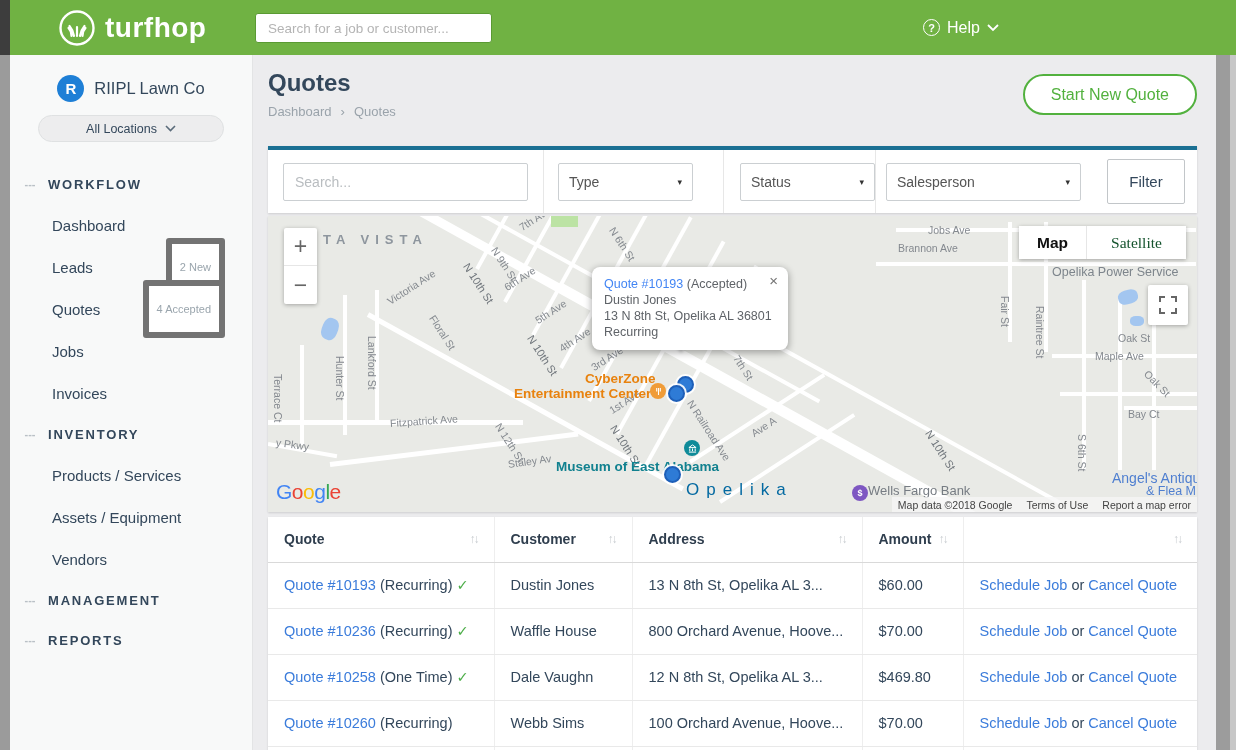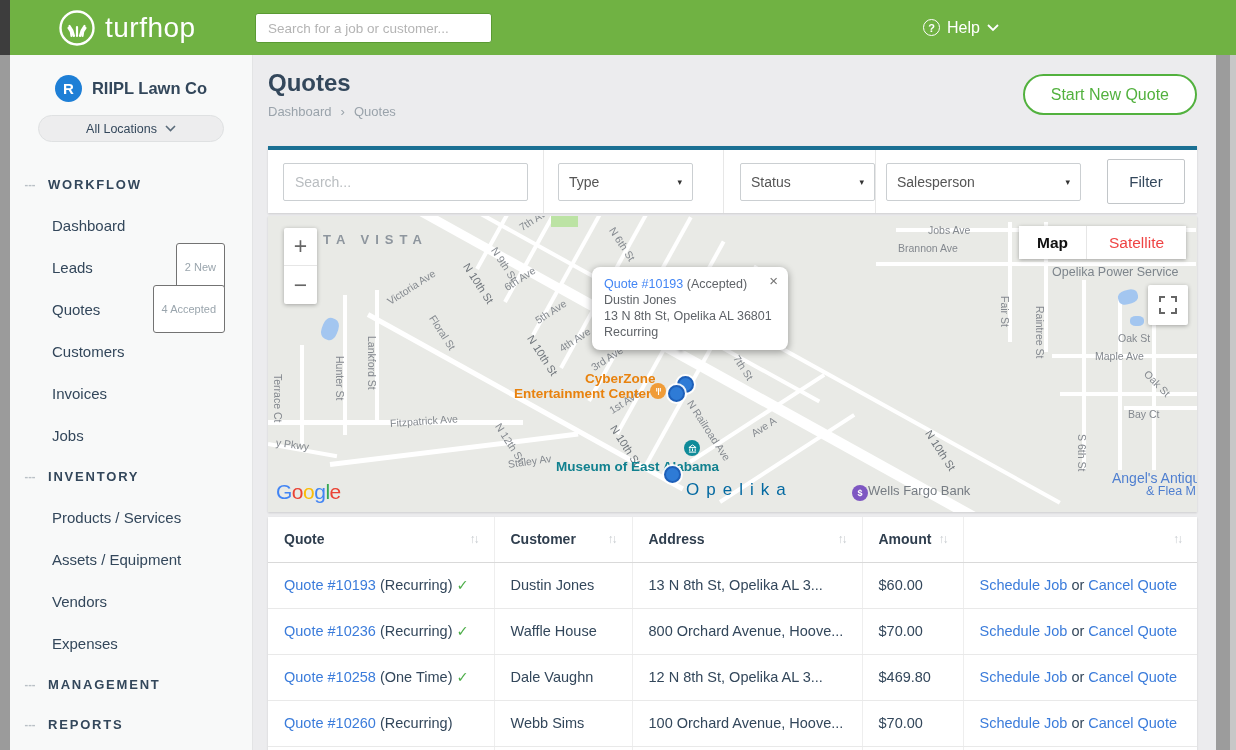--- a/index.html
+++ b/index.html
@@ -9,40 +9,40 @@
 
   
   .edge-l-top { position:absolute; left:0; top:0; width:10px; height:55px; background:#3d3d3d; z-index:60; }
   .edge-l { position:absolute; left:0; top:55px; width:10px; height:695px; background:#9b9b9b; z-index:60; }
   .edge-r { position:absolute; left:1216px; top:55px; width:14px; height:695px; background:#9c9c9c; z-index:60; }
   .edge-r2 { position:absolute; left:1230px; top:55px; width:6px; height:695px; background:#c7c7c7; z-index:60; }
 
   
   .topbar { position:absolute; left:0; top:0; width:1236px; height:55px; background:#70B243; z-index:50; }
   .logo { position:absolute; left:58px; top:0; height:55px; display:flex; align-items:center; gap:9px; cursor:pointer; }
-  .logo-text { color:#fff; font-size:28px; font-weight:400; letter-spacing:.5px; }
+  .logo-text { color:#fff; font-size:28px; font-weight:700; letter-spacing:.5px; }
   .global-search { position:absolute; left:255px; top:13px; width:237px; height:30px; border:1px solid #5a9a33; border-radius:3px; padding:0 12px; font-size:13.5px; color:#555; outline:none; font-family:inherit; }
   .global-search::placeholder { color:#b4b4b4; }
   .help-menu { position:absolute; left:923px; top:0; height:55px; display:flex; align-items:center; gap:7px; color:#fff; font-size:16px; cursor:pointer; }
   .help-q { display:inline-flex; align-items:center; justify-content:center; width:17px; height:17px; border:1.5px solid #fff; border-radius:50%; font-size:11px; font-weight:700; }
   .user-menu { position:absolute; left:1038px; top:0; height:55px; display:flex; align-items:center; gap:12px; color:#fff; font-size:16px; cursor:pointer; }
   .avatar { width:38px; height:38px; border-radius:50%; overflow:hidden; background:#9aa0a3; flex:0 0 38px; }
   .user-name { font-weight:700; }
 
   
   .sidebar { position:absolute; left:10px; top:55px; width:243px; height:695px; background:#f8f9f9; border-right:1px solid #e3e4e5; z-index:10; }
   .company-row { margin-top:20px; display:flex; align-items:center; justify-content:center; gap:10px; }
   .company-logo { width:27px; height:27px; border-radius:50%; background:#1E7FD6; color:#fff; display:flex; align-items:center; justify-content:center; font-size:15px; font-weight:700; }
-  .company-name { color:#33475B; font-size:16.5px; font-weight:700; }
+  .company-name { color:#33475B; font-size:16.5px; font-weight:400; }
   .loc-pill { margin:13px auto 0; width:186px; height:27px; background:#ededee; border:1px solid #dfe1e2; border-radius:14px; display:flex; align-items:center; justify-content:center; gap:8px; color:#33475B; font-size:12.5px; cursor:pointer; }
   .side-nav { margin-top:22px; }
   .nav-sec { height:40px; display:flex; align-items:center; position:relative; padding-left:38px; color:#33475B; font-size:13px; font-weight:700; letter-spacing:1.8px; cursor:pointer; }
   .dashes { position:absolute; left:6px; width:28px; text-align:center; color:#b9c0c6; font-size:11px; letter-spacing:0; }
   .nav-item { height:42px; display:flex; align-items:center; justify-content:space-between; padding:0 27px 0 42px; color:#33475B; font-size:15px; cursor:pointer; }
-  .badge { border:1px solid #737373; background:#fff; color:#9aa5ad; font-size:11px; padding:17px 8px; border-radius:3px; white-space:nowrap; }
+  .badge { border:6px solid #737373; background:#fff; color:#9aa5ad; font-size:11px; padding:17px 8px; border-radius:3px; white-space:nowrap; }
 
   
   .main { position:absolute; left:253px; top:55px; width:963px; height:695px; background:#ececee; overflow:hidden; }
   .page-title { position:absolute; left:15px; top:14px; font-size:24px; font-weight:700; color:#33475B; }
   .breadcrumb { position:absolute; left:15px; top:49px; font-size:13px; color:#9aa3ab; display:flex; gap:9px; align-items:center; }
   .breadcrumb a { color:#9aa3ab; }
   .start-btn { position:absolute; right:19px; top:19px; height:41px; padding:0 26px; background:#fff; border:2px solid #52B13E; border-radius:21px; color:#52B13E; font-size:16px; font-family:inherit; cursor:pointer; }
 
   .card { position:absolute; left:15px; width:929px; background:#fff; box-shadow:0 1px 2px rgba(0,0,0,.13); }
 
@@ -60,21 +60,21 @@
   .map-road { position:absolute; background:#fff; transform-origin:0 50%; z-index:1; }
   .water { position:absolute; background:#A3C6F0; border-radius:40%; z-index:1; }
   .park { position:absolute; background:#BCE3A4; z-index:1; }
   .mlabel { position:absolute; color:#84898F; font-size:10.5px; white-space:nowrap; z-index:2; pointer-events:none; transform-origin:0 50%; }
   .zoom-ctl { position:absolute; left:16px; top:12px; width:33px; background:#fff; box-shadow:0 1px 4px rgba(0,0,0,.3); border-radius:2px; z-index:45; }
   .zoom-ctl div { height:38px; display:flex; align-items:center; justify-content:center; font-size:23px; color:#666; cursor:pointer; }
   .zoom-ctl .zin { border-bottom:1px solid #e6e6e6; }
   .maptype { position:absolute; left:751px; top:10px; display:flex; box-shadow:0 1px 4px rgba(0,0,0,.3); z-index:45; }
   .maptype div { height:33px; background:#fff; display:flex; align-items:center; justify-content:center; font-size:15.5px; cursor:pointer; }
   .mt-map { width:67px; font-weight:700; color:#111; }
-  .mt-sat { width:100px; color:#ef4444; border-left:1px solid #e6e6e6; }
+  .mt-sat { width:100px; color:#14532d; border-left:1px solid #e6e6e6;font-family:Liberation Serif, serif; }
   .fullscreen-btn { position:absolute; left:880px; top:69px; width:40px; height:40px; background:#fff; box-shadow:0 1px 4px rgba(0,0,0,.3); border-radius:2px; display:flex; align-items:center; justify-content:center; z-index:45; cursor:pointer; }
   .qmarker { position:absolute; width:17px; height:17px; border-radius:50%; background:#2E7BD6; border:2px solid #1E5FB8; box-shadow:0 0 0 2px rgba(255,255,255,.9); z-index:30; cursor:pointer; }
   .poi { position:absolute; width:16px; height:16px; border-radius:50%; display:flex; align-items:center; justify-content:center; color:#fff; font-size:9px; font-weight:700; z-index:25; }
   .map-popup { position:absolute; left:324px; top:51px; width:196px; background:#fff; border-radius:8px; box-shadow:0 2px 7px 1px rgba(0,0,0,.3); padding:9px 12px 10px; font-size:12.5px; line-height:16px; color:#5F6368; z-index:40; }
   .map-popup a { color:#4285F4; }
   .popup-close { position:absolute; right:10px; top:6px; color:#757575; font-size:15px; cursor:pointer; }
   .popup-tail { position:absolute; left:406px; top:117px; width:14px; height:14px; background:#fff; transform:rotate(45deg); box-shadow:2px 2px 3px rgba(0,0,0,.2); z-index:39; }
   .glogo { position:absolute; left:8px; top:264px; font-size:21px; font-weight:400; letter-spacing:-.5px; z-index:35; cursor:pointer; }
   .map-attr { position:absolute; right:0; bottom:0; height:15px; display:flex; gap:14px; align-items:center; background:rgba(245,245,245,.75); padding:0 6px; font-size:10.5px; color:#444; z-index:35; }
   .map-attr a { color:#444; }
@@ -132,43 +132,37 @@
       </div>
       <div class="nav-item">
         <span class="item-label">Leads</span>
         <span class="badge">2 New</span>
       </div>
       <div class="nav-item">
         <span class="item-label">Quotes</span>
         <span class="badge">4 Accepted</span>
       </div>
       <div class="nav-item">
-        <span class="item-label">Customers</span>
+        <span class="item-label">Jobs</span>
       </div>
       <div class="nav-item">
         <span class="item-label">Invoices</span>
-      </div>
-      <div class="nav-item">
-        <span class="item-label">Jobs</span>
       </div>
       <div class="nav-sec">
         <span class="dashes">---</span>
         <span class="sec-label">INVENTORY</span>
       </div>
       <div class="nav-item">
         <span class="item-label">Products / Services</span>
       </div>
       <div class="nav-item">
         <span class="item-label">Assets / Equipment</span>
       </div>
       <div class="nav-item">
         <span class="item-label">Vendors</span>
-      </div>
-      <div class="nav-item">
-        <span class="item-label">Expenses</span>
       </div>
       <div class="nav-sec">
         <span class="dashes">---</span>
         <span class="sec-label">MANAGEMENT</span>
       </div>
       <div class="nav-sec">
         <span class="dashes">---</span>
         <span class="sec-label">REPORTS</span>
       </div>
     </nav>
@@ -219,20 +213,25 @@
     </div>
     <div class="popup-tail"></div>
     <div class="map-popup">
       <span class="popup-close">×</span>
       <div><a>Quote #10193</a> <span>(Accepted)</span></div>
       <div>Dustin Jones</div>
       <div>13 N 8th St, Opelika AL 36801</div>
       <div>Recurring</div>
     </div>
     <div class="glogo" id="glogo"><span style="color: rgb(66, 133, 244);">G</span><span style="color: rgb(234, 67, 53);">o</span><span style="color: rgb(251, 188, 5);">o</span><span style="color: rgb(66, 133, 244);">g</span><span style="color: rgb(52, 168, 83);">l</span><span style="color: rgb(234, 67, 53);">e</span></div>
+    <div class="map-attr">
+      <span>Map data ©2018 Google</span>
+      <a>Terms of Use</a>
+      <a>Report a map error</a>
+    </div>
   <div class="map-road" style="left: 140px; top: -16px; width: 680px; height: 9px; transform: rotate(29deg);"></div>
       <div class="map-road" style="left: 184px; top: -20px; width: 420px; height: 4px; transform: rotate(29deg);"></div>
       <div class="map-road" style="left: 292px; top: 66px; width: 520px; height: 6px; transform: rotate(29deg);"></div>
       <div class="map-road" style="left: 372px; top: 52px; width: 480px; height: 4px; transform: rotate(29deg);"></div>
       <div class="map-road" style="left: 100px; top: 96px; width: 360px; height: 5px; transform: rotate(29deg);"></div>
       <div class="map-road" style="left: 237px; top: 84px; width: 170px; height: 4px; transform: rotate(-61deg);"></div>
       <div class="map-road" style="left: 265px; top: 117px; width: 190px; height: 4px; transform: rotate(-61deg);"></div>
       <div class="map-road" style="left: 293px; top: 150px; width: 200px; height: 4px; transform: rotate(-61deg);"></div>
       <div class="map-road" style="left: 321px; top: 183px; width: 210px; height: 4px; transform: rotate(-61deg);"></div>
       <div class="map-road" style="left: 349px; top: 216px; width: 220px; height: 4px; transform: rotate(-61deg);"></div>

